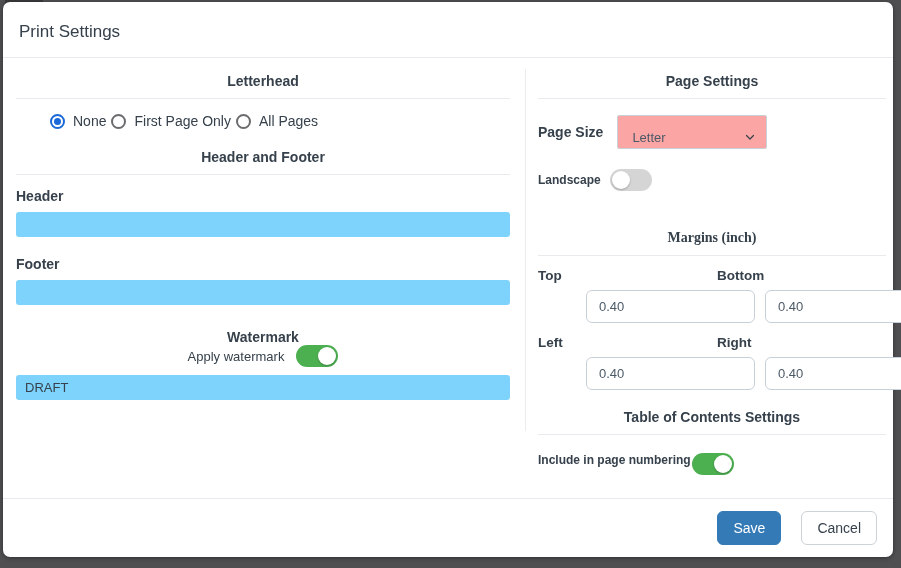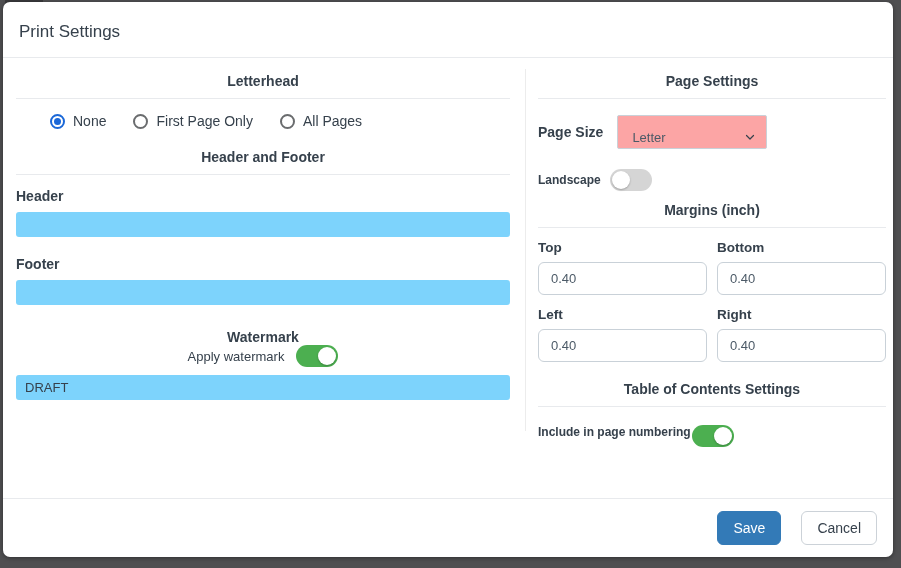--- a/index.html
+++ b/index.html
@@ -25,21 +25,21 @@
   .v-divider { width:1px; background:#ececec; margin:11px 0 67px 0; }
   .col-right { flex:1; padding:0 7px 0 12px; }
 
   .section-heading {
     text-align:center; font-size:14px; font-weight:700; color:#36414c;
     margin-top:16px; padding-bottom:9px; border-bottom:1px solid #e8eaed;
   }
   .section-heading.first { margin-top:15px; }
 
   
-  .radio-row { display:flex; align-items:center; margin-top:14px; gap:27px;padding-left:34px; }
+  .radio-row { display:flex; align-items:center; margin-top:14px; gap:5px;padding-left:34px; }
   .radio-option { display:flex; align-items:center; gap:8px; cursor:pointer; }
   .radio-circle {
     width:15px; height:15px; border-radius:50%;
     border:2px solid #6a6c6e; background:#fff; flex:0 0 auto;
     display:flex; align-items:center; justify-content:center;
   }
   .radio-circle.checked { border-color:#1b68d8; }
   .radio-circle.checked .dot { width:7px; height:7px; border-radius:50%; background:#1b68d8; }
   .radio-label { font-size:14px; color:#36414c; }
 
@@ -80,21 +80,21 @@
     padding:10px 10px 0 14px; cursor:pointer; background:#fca5a5;
   }
   .select-value { font-size:13px; color:#4c5a67; }
   .landscape-row { display:flex; align-items:center; gap:9px; margin-top:20px; }
 
   .margins-grid { display:grid; grid-template-columns:1fr 1fr; column-gap:10px; }
   .margin-label { margin-top:12px; margin-bottom:7px; font-size:13.5px; font-weight:700; }
   .boxed-input {
     width:100%; height:33px; border:1px solid #c9d1d8; border-radius:6px;
     font-family:"Liberation Sans",sans-serif; font-size:13px; color:#4c5a67;
-    padding:12px 12px; outline:none; background:#fff;
+    padding:12px 12px; outline:none; background:#fff;margin-left:48px;
   }
   .toc-row { display:flex; align-items:flex-start; gap:1px; margin-top:18px; }
 
   .modal-footer {
     border-top:1px solid #e8eaed; height:59px;
     display:flex; align-items:center; justify-content:flex-end;
     gap:20px; padding:0 16px;
   }
   .btn {
     height:34px; border-radius:6px; font-family:"Liberation Sans",sans-serif;
@@ -175,21 +175,21 @@
         </span>
       </div>
 
       <div class="landscape-row">
         <span class="small-label">Landscape</span>
         <span class="toggle off">
             <span class="knob"></span>
           </span>
       </div>
 
-      <div class="section-heading" style="margin-top:11px;">Margins (inch)</div>
+      <div class="section-heading" style="margin-top:39px;font-family:Liberation Serif, serif;">Margins (inch)</div>
 
       <div class="margins-grid">
         <div>
           <div class="margin-label">Top</div>
           <input class="boxed-input" type="text" value="0.40" style="">
         </div>
         <div>
           <div class="margin-label">Bottom</div>
           <input class="boxed-input" type="text" value="0.40" style="">
         </div>

